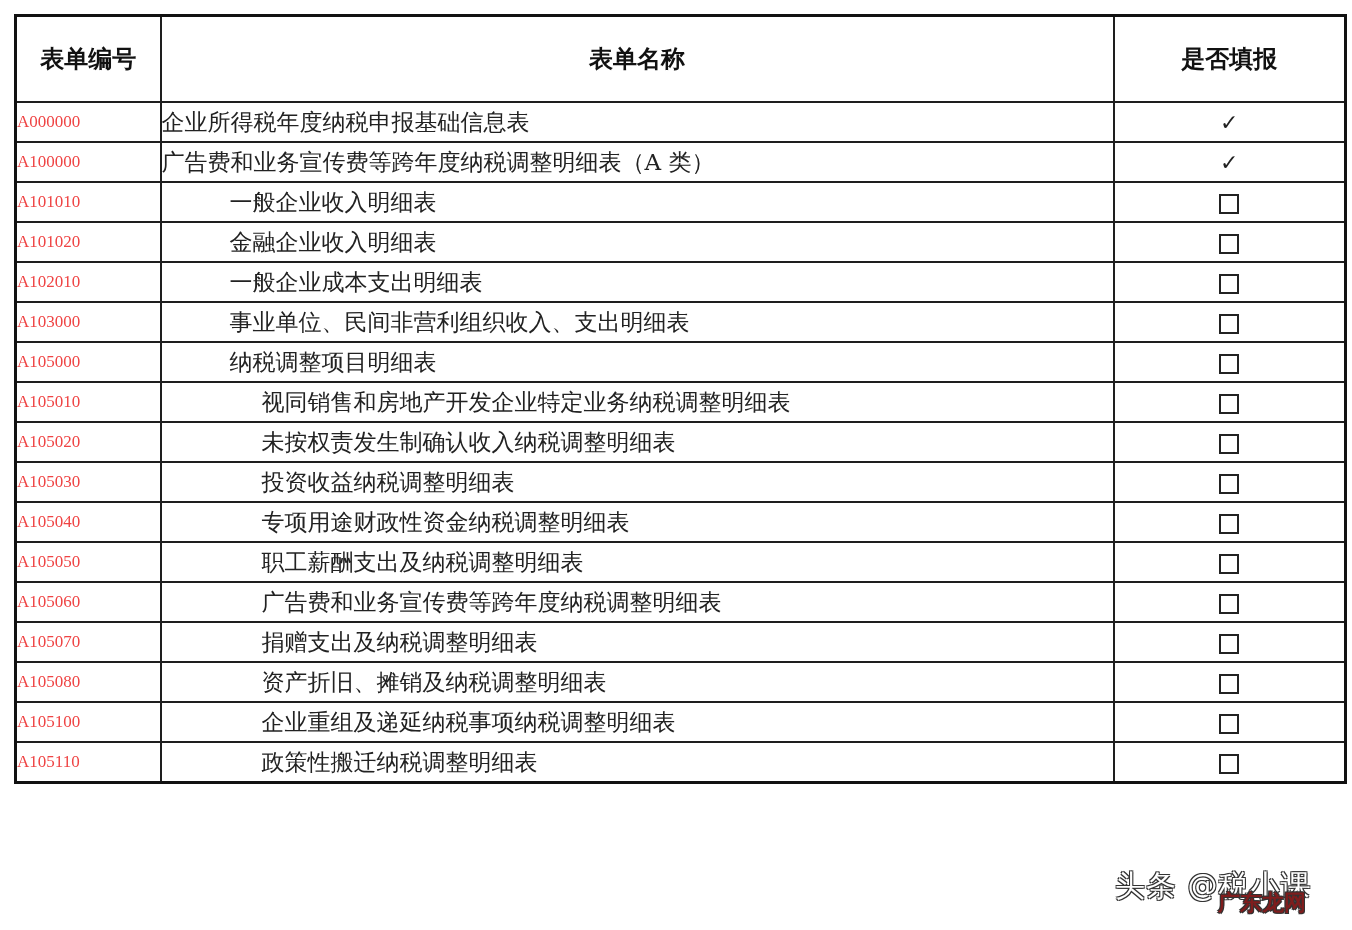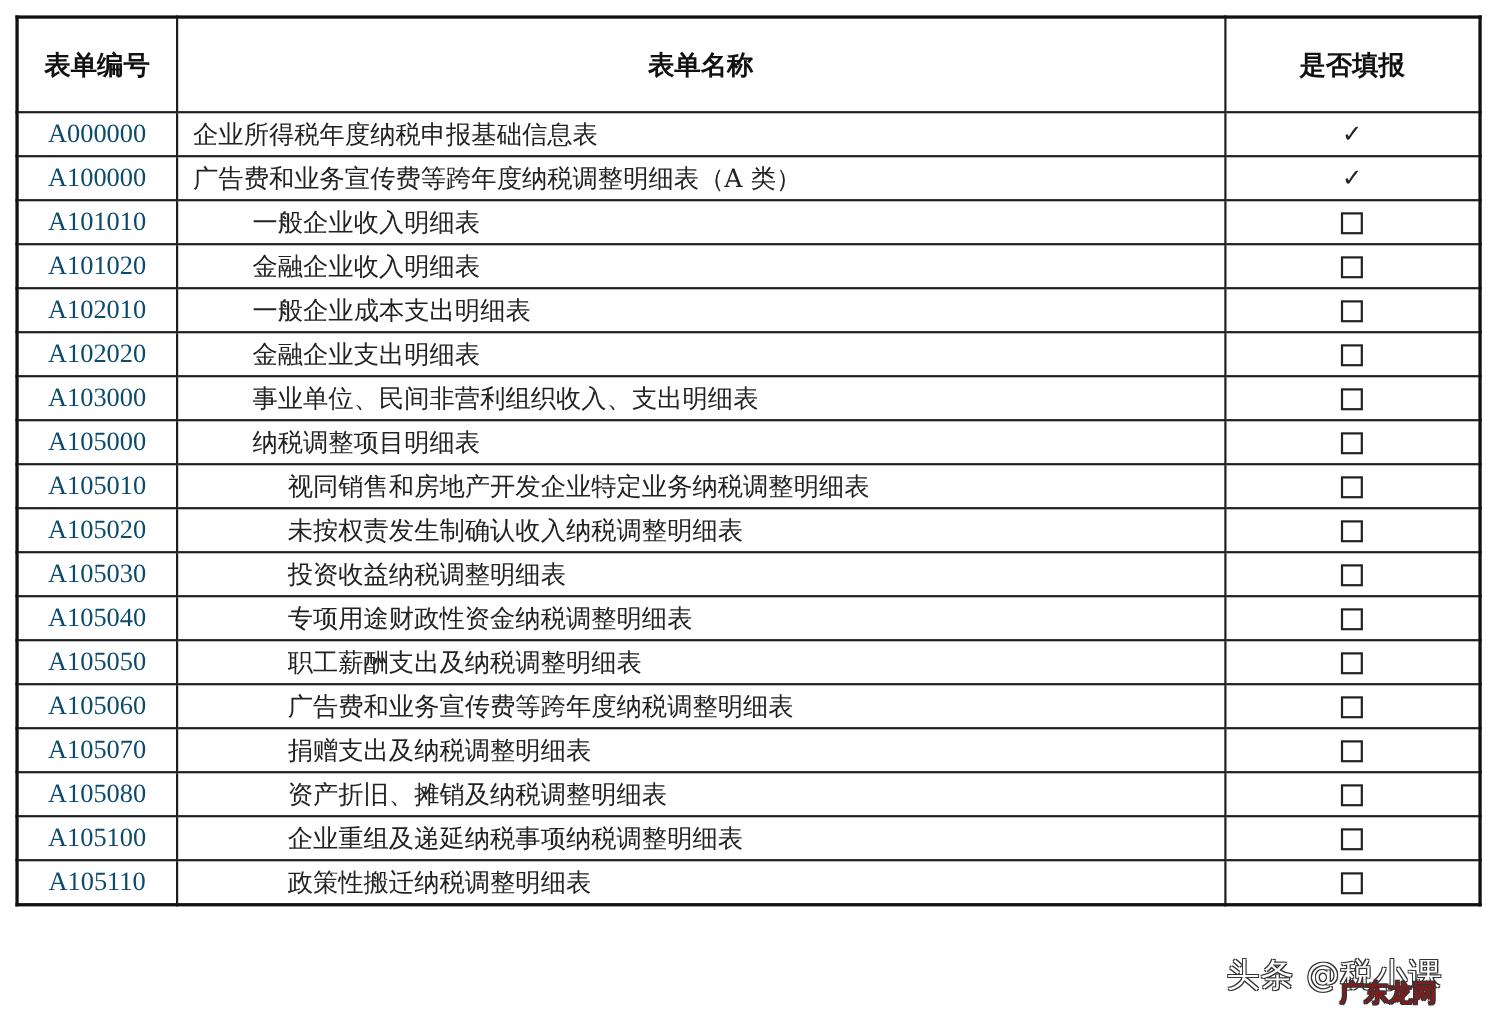--- a/index.html
+++ b/index.html
@@ -6,23 +6,23 @@
   body { width: 1352px; height: 930px; overflow: hidden; position: relative; font-family: "DejaVu Serif", "Liberation Serif", serif; color: #1a1a1a; }
   .page { position: absolute; left: 14px; top: 14px; width: 1330px; }
   table { border-collapse: collapse; width: 1330px; table-layout: fixed; }
   col.c1 { width: 145px; }
   col.c2 { width: 953px; }
   col.c3 { width: 232px; }
   th, td { border: 2px solid #1e1e1e; padding: 0; }
   table { border: 3px solid #111; }
   thead th { height: 84px; font-family: "DejaVu Sans", "Liberation Sans", sans-serif; font-weight: 900; font-size: 24px; color: #111; text-align: center; vertical-align: middle; }
   tbody td { height: 38px; font-size: 23px; vertical-align: middle; }
-  td.code { text-align: center; font-family: "Liberation Serif", "DejaVu Serif", serif; font-size: 24px; color: #0c4a6e; }
+  td.code { text-align: left; font-family: "Liberation Serif", "DejaVu Serif", serif; font-size: 17px; color: #ef4444; }
   td.name { text-align: left; color: #222; }
-  td.name.l0 { padding-left: 14px; }
+  td.name.l0 { }
   td.name.l1 { padding-left: 68px; }
   td.name.l2 { padding-left: 100px; }
   td.mark { text-align: center; }
   .check { font-size: 22px; color: #222; }
   .box { display: inline-block; width: 16px; height: 16px; border: 2px solid #222; vertical-align: middle; }
   .watermark { position: absolute; left: 1115px; top: 866px; font-family: "DejaVu Sans", sans-serif; font-size: 30px; color: #fff; text-shadow: 1px 1px 0 #333, -1px -1px 0 #333, 1px -1px 0 #333, -1px 1px 0 #333; letter-spacing: 1px; text-align: right; }
   .watermark2 { position: absolute; left: 1218px; top: 888px; font-family: "DejaVu Sans", sans-serif; font-size: 22px; font-weight: bold; color: #7f1d1d; text-shadow: 1px 1px 0 #333, -1px -1px 0 #333, 1px -1px 0 #333, -1px 1px 0 #333; }
 </style>
 </head>
 <body>
@@ -58,25 +58,20 @@
           <td class="mark"><span class="box"></span></td>
         </tr>
         <tr>
           <td class="code">A101020</td>
           <td class="name l1">金融企业收入明细表</td>
           <td class="mark"><span class="box"></span></td>
         </tr>
         <tr>
           <td class="code">A102010</td>
           <td class="name l1">一般企业成本支出明细表</td>
-          <td class="mark"><span class="box"></span></td>
-        </tr>
-        <tr>
-          <td class="code">A102020</td>
-          <td class="name l1">金融企业支出明细表</td>
           <td class="mark"><span class="box"></span></td>
         </tr>
         <tr>
           <td class="code">A103000</td>
           <td class="name l1">事业单位、民间非营利组织收入、支出明细表</td>
           <td class="mark"><span class="box"></span></td>
         </tr>
         <tr>
           <td class="code">A105000</td>
           <td class="name l1">纳税调整项目明细表</td>

